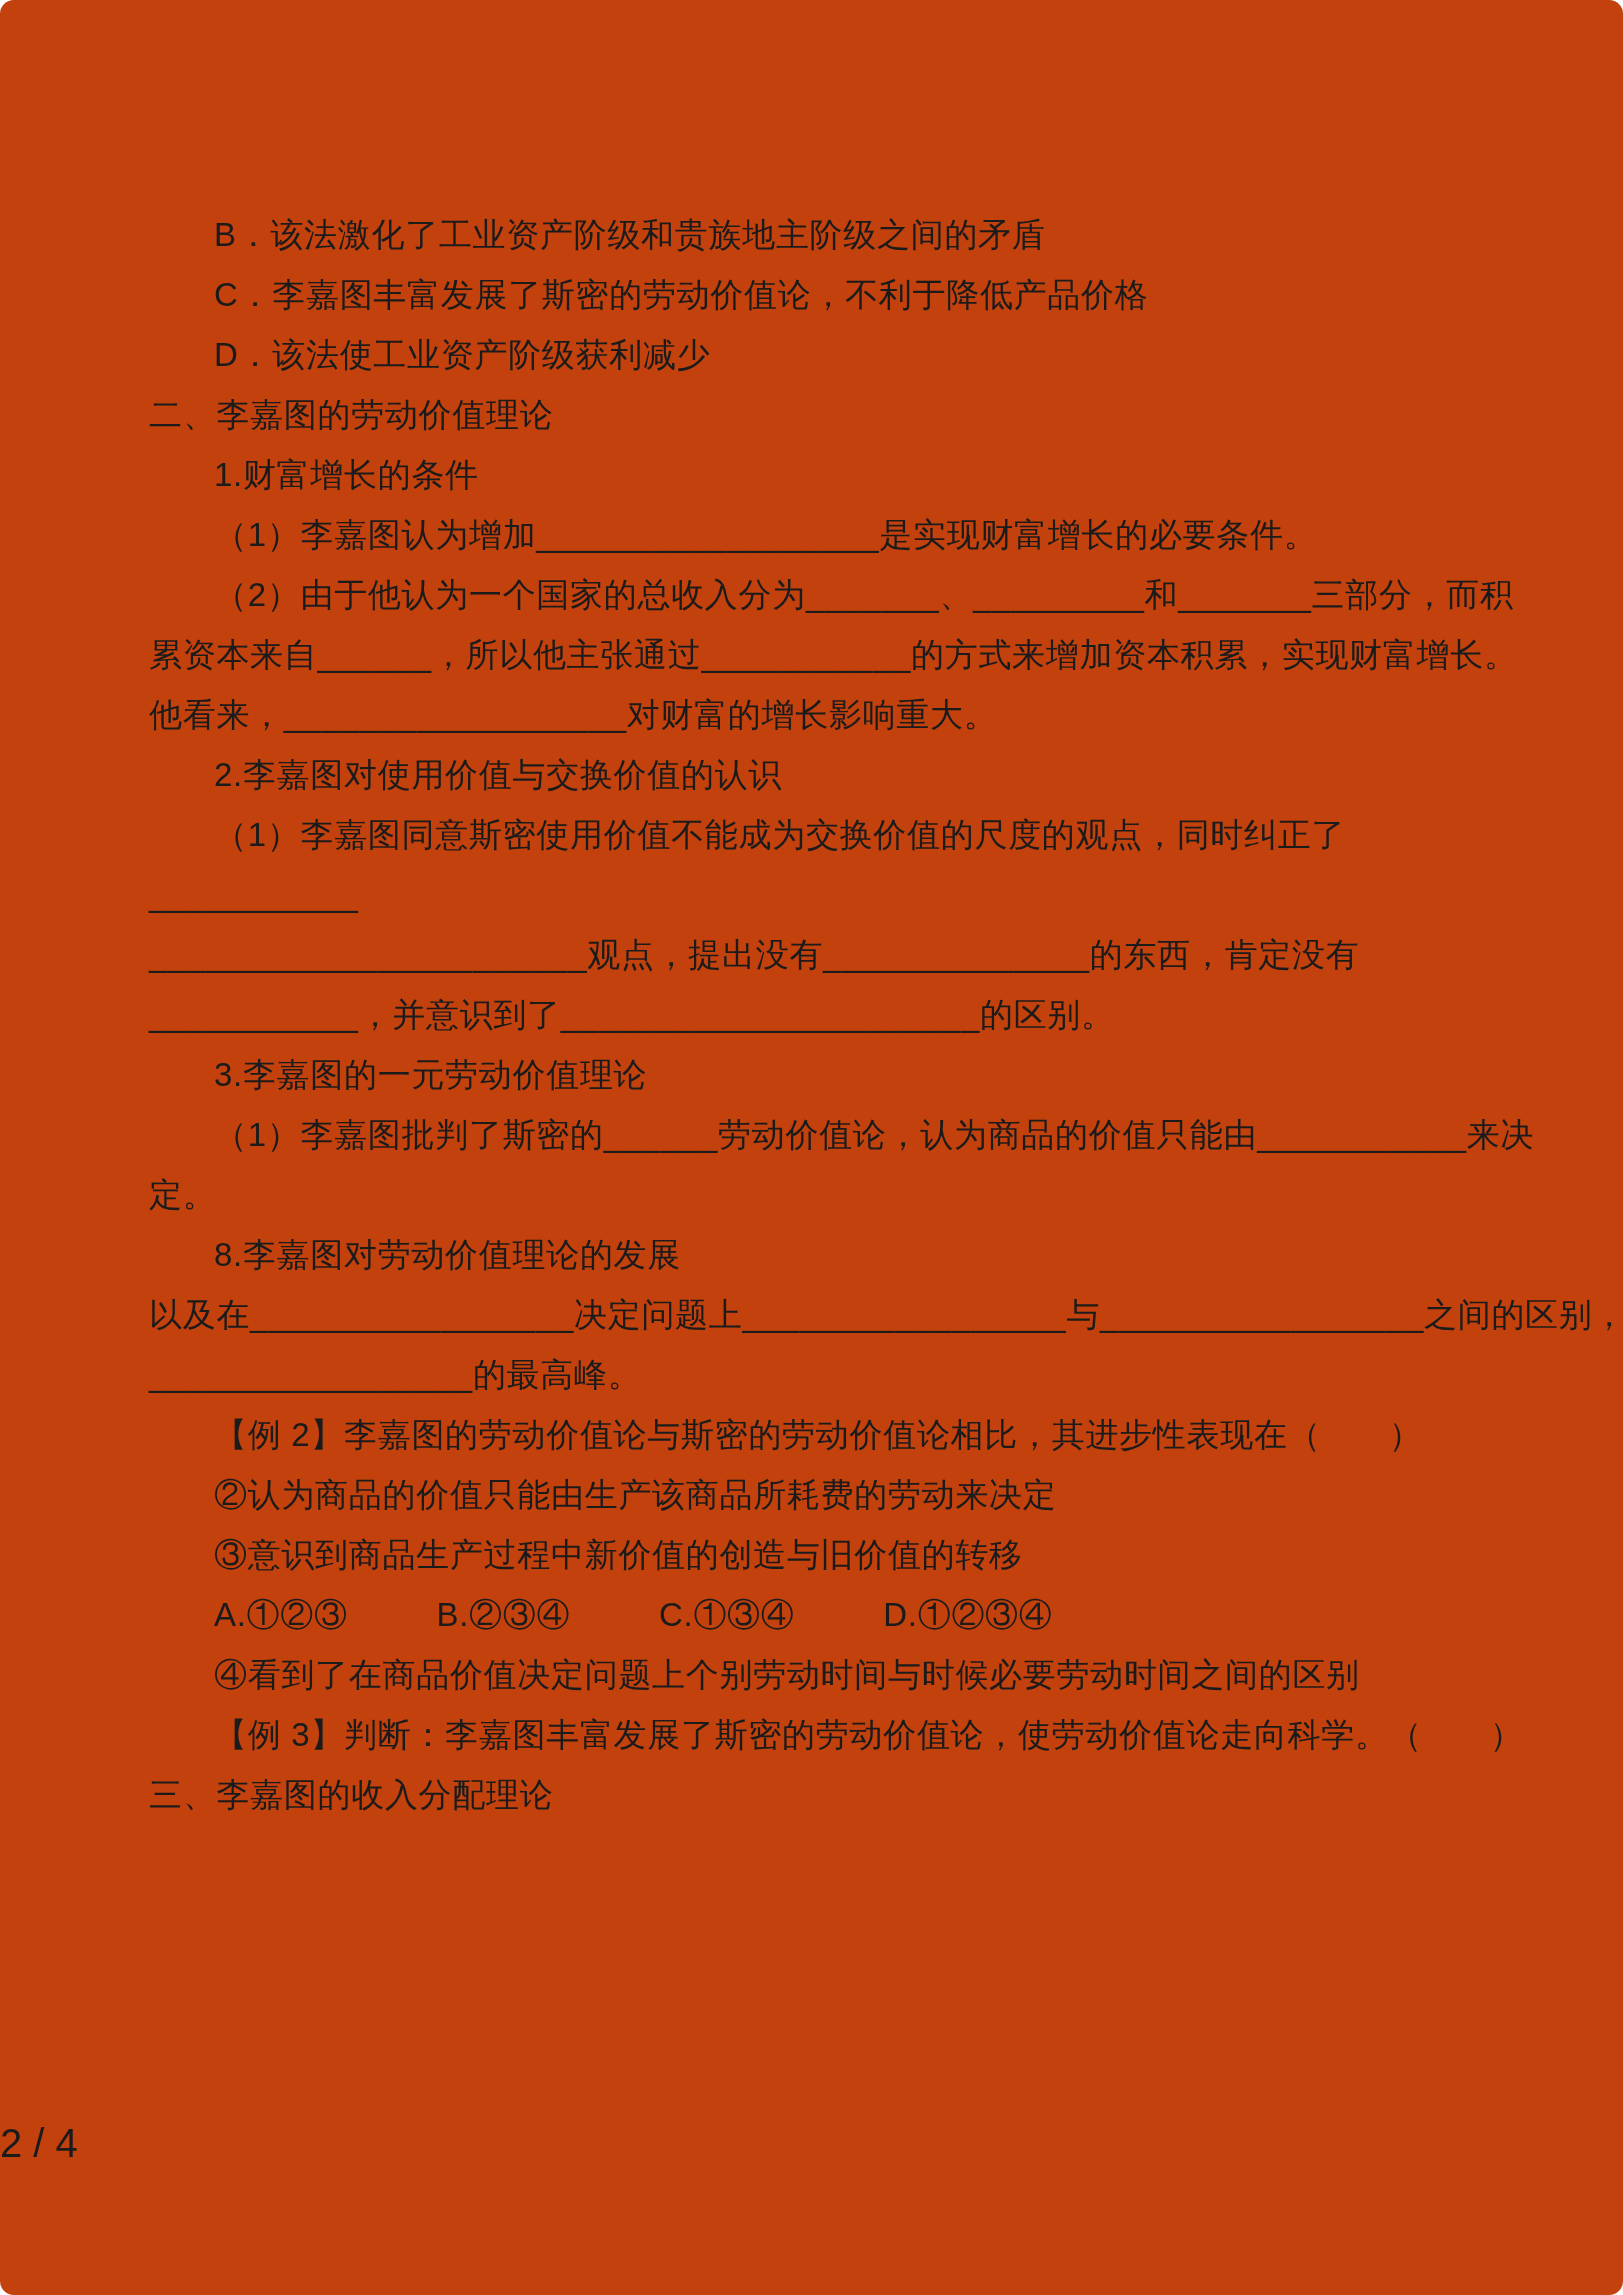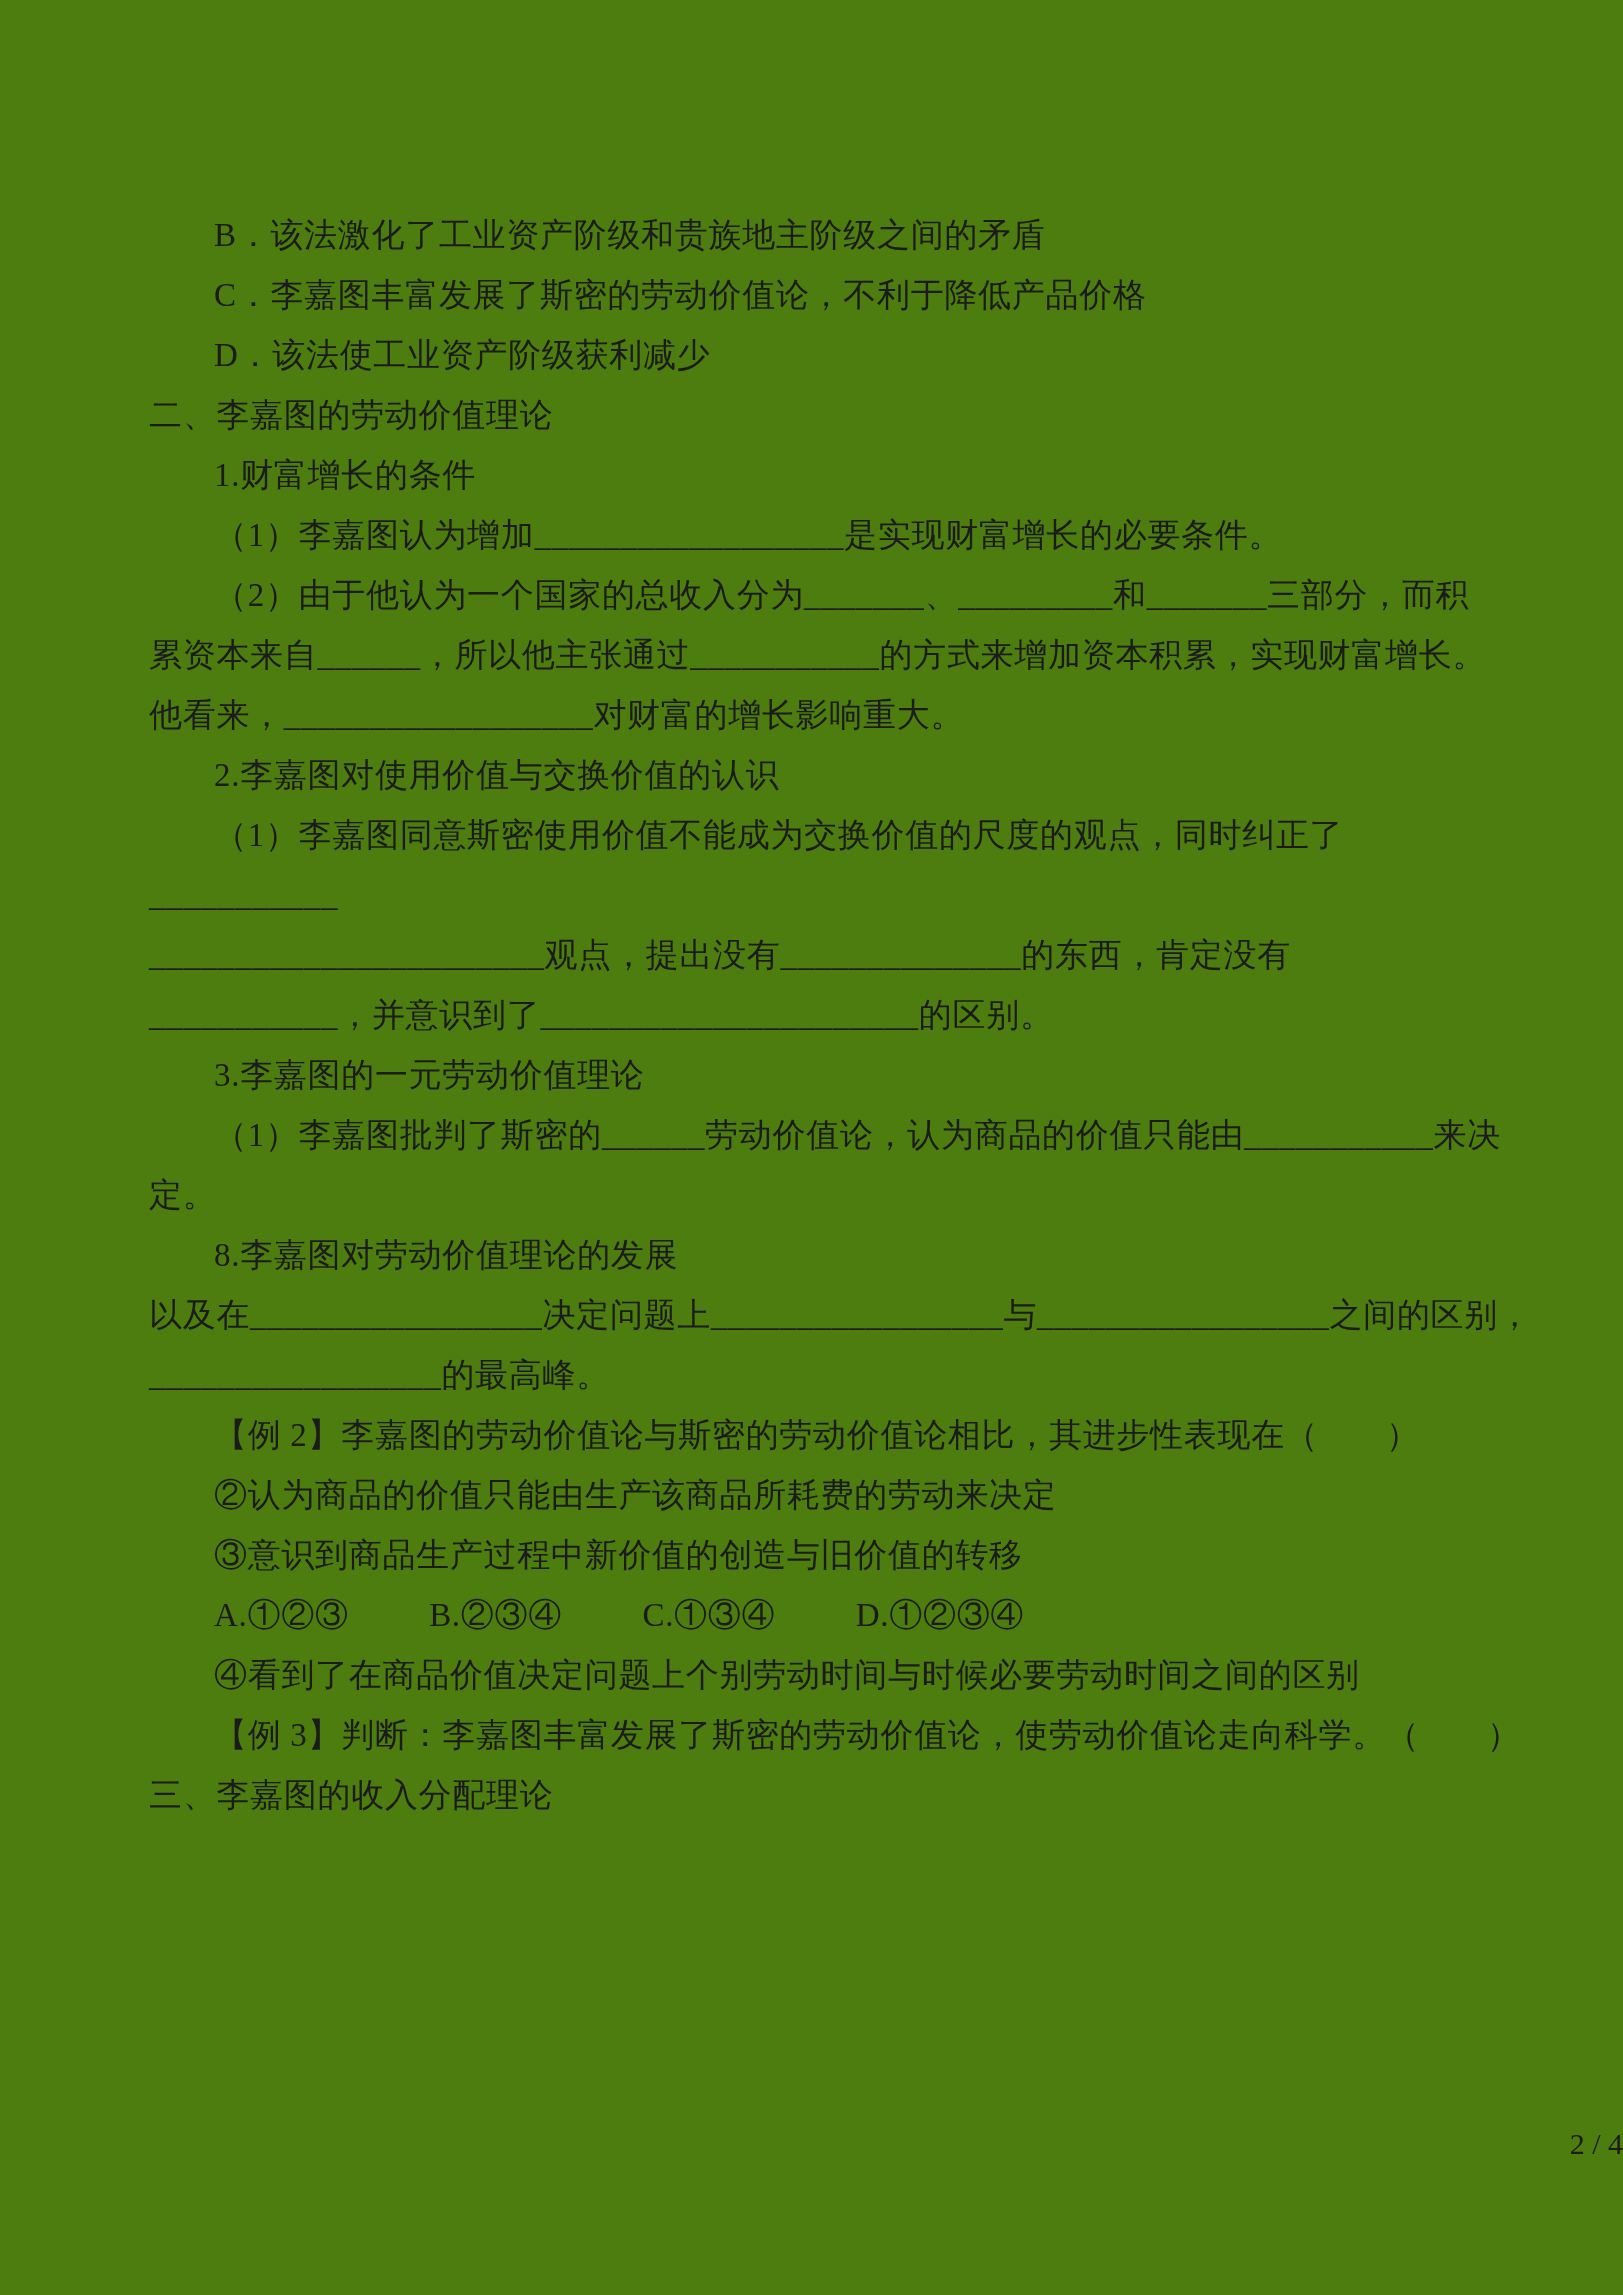--- a/index.html
+++ b/index.html
@@ -4,24 +4,25 @@
 <style>
   html, body {
     margin: 0;
     padding: 0;
     background: #ffffff;
   }
   .page {
     position: relative;
     width: 1623px;
     height: 2295px;
-    background: #4d7c0f;
+    background: #c2410c;
     overflow: hidden;
-    font-family: Liberation Serif, serif;
+    font-family: Liberation Sans, sans-serif;
     color: #1b1b1b;
+    border-radius: 14px;
   }
   .content {
     position: absolute;
     left: 149px;
     top: 205px;
     right: 68px;
     font-size: 33px;
   }
   .line {
     height: 60px;
@@ -30,22 +31,22 @@
     letter-spacing: 0.7px;
   }
   .indent-1 {
     padding-left: 65px;
   }
   .footer {
     position: absolute;
     top: 2126px;
     left: 0;
     width: 100%;
-    text-align: right;
-    font-size: 30px;
+    text-align: left;
+    font-size: 40px;
     line-height: 35px;
     color: #1b1b1b;
   }
 </style>
 </head>
 <body>
 
 <div class="page">
   <div class="content">
 

